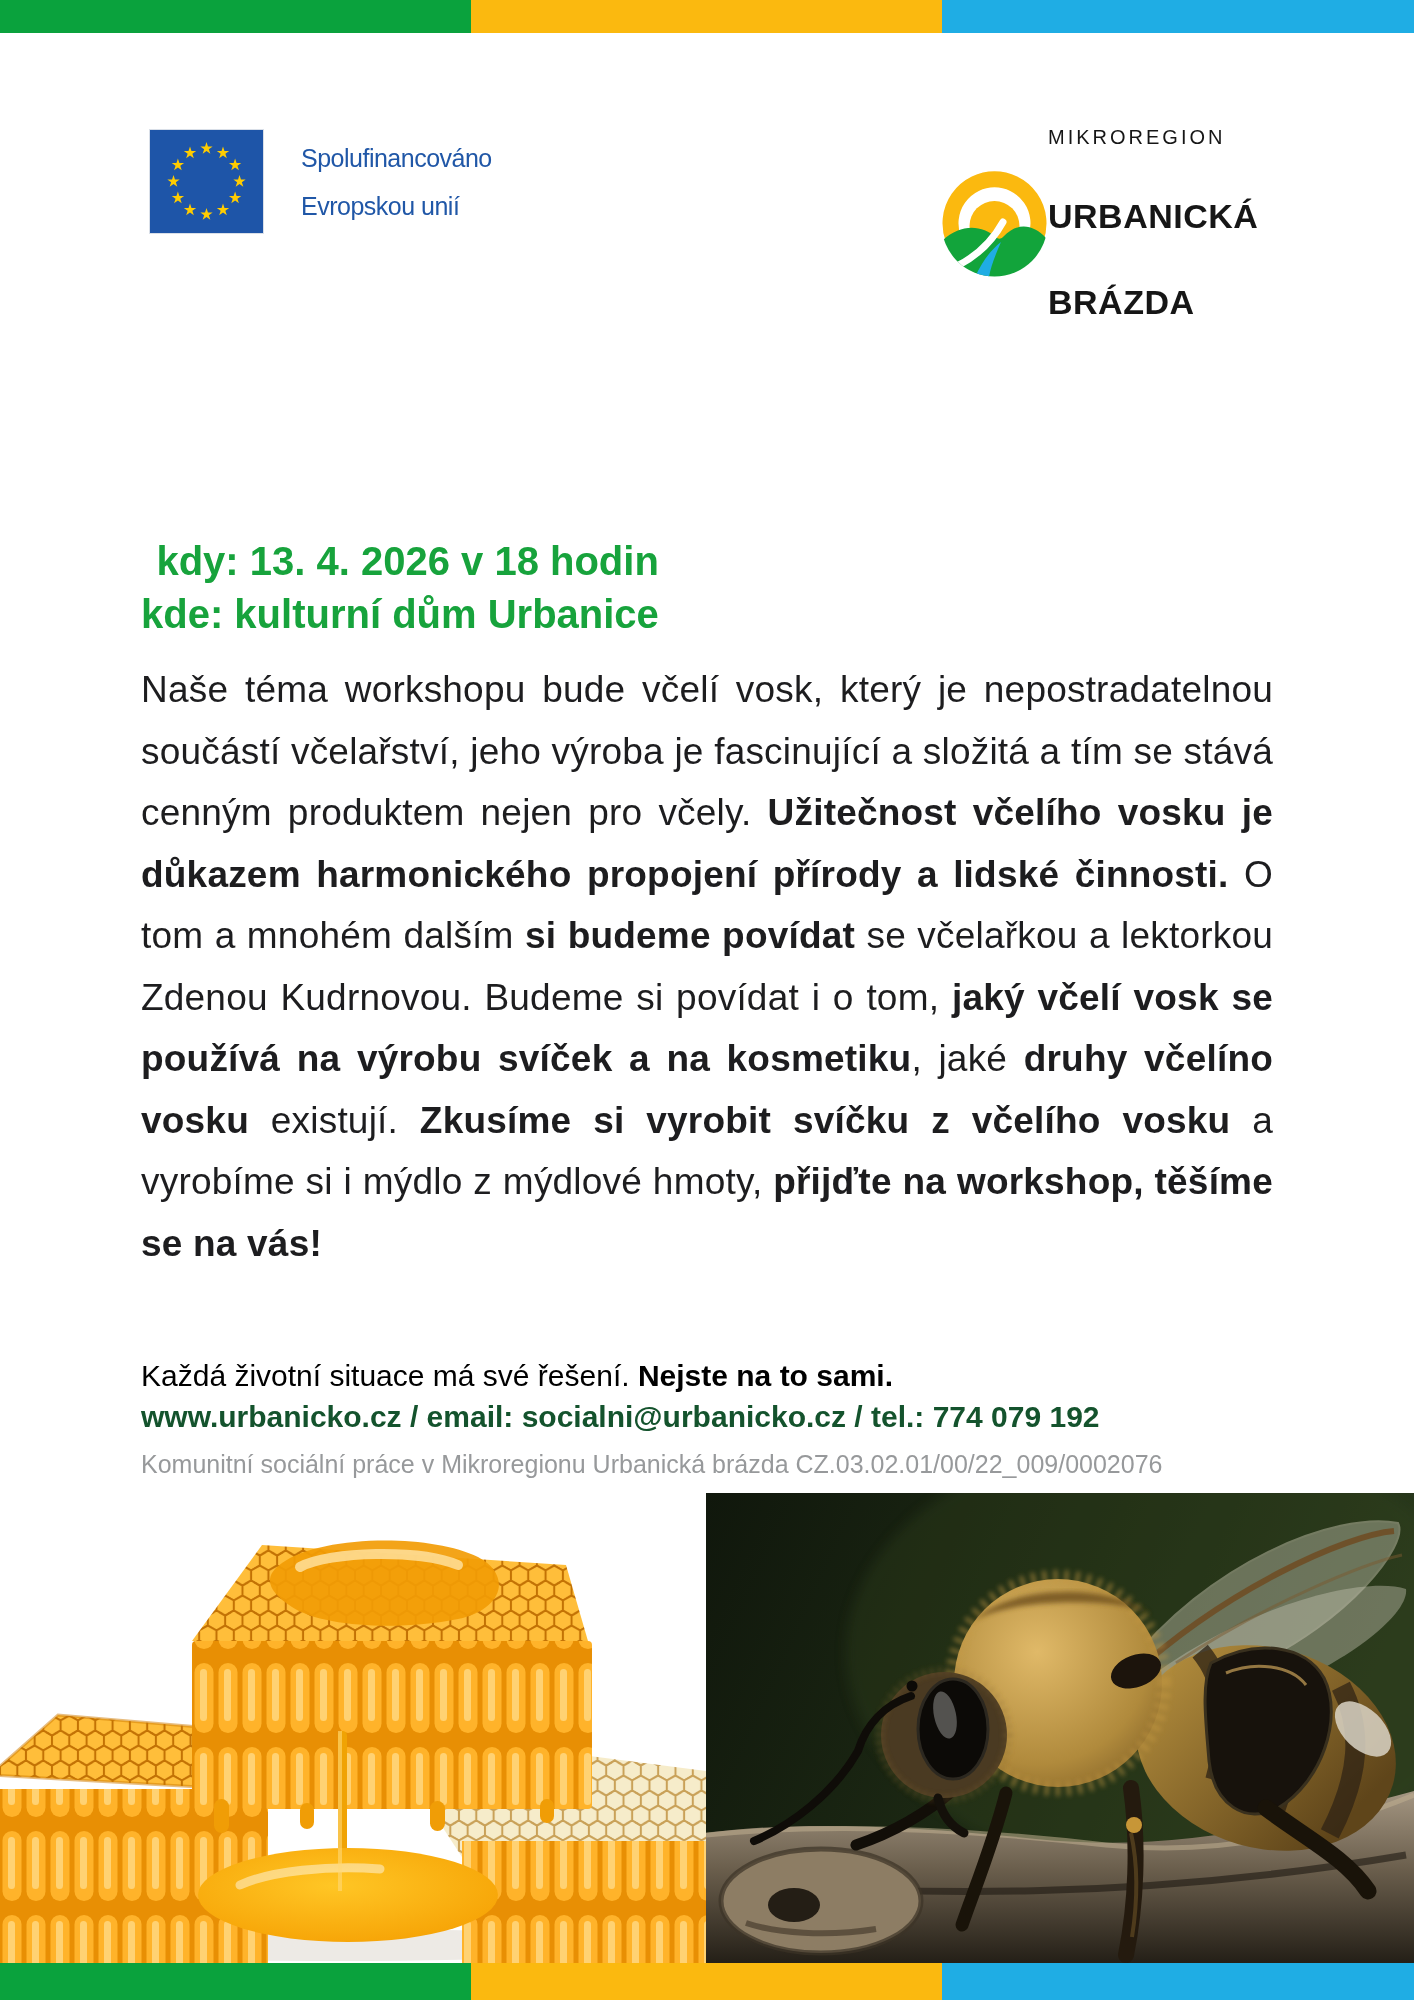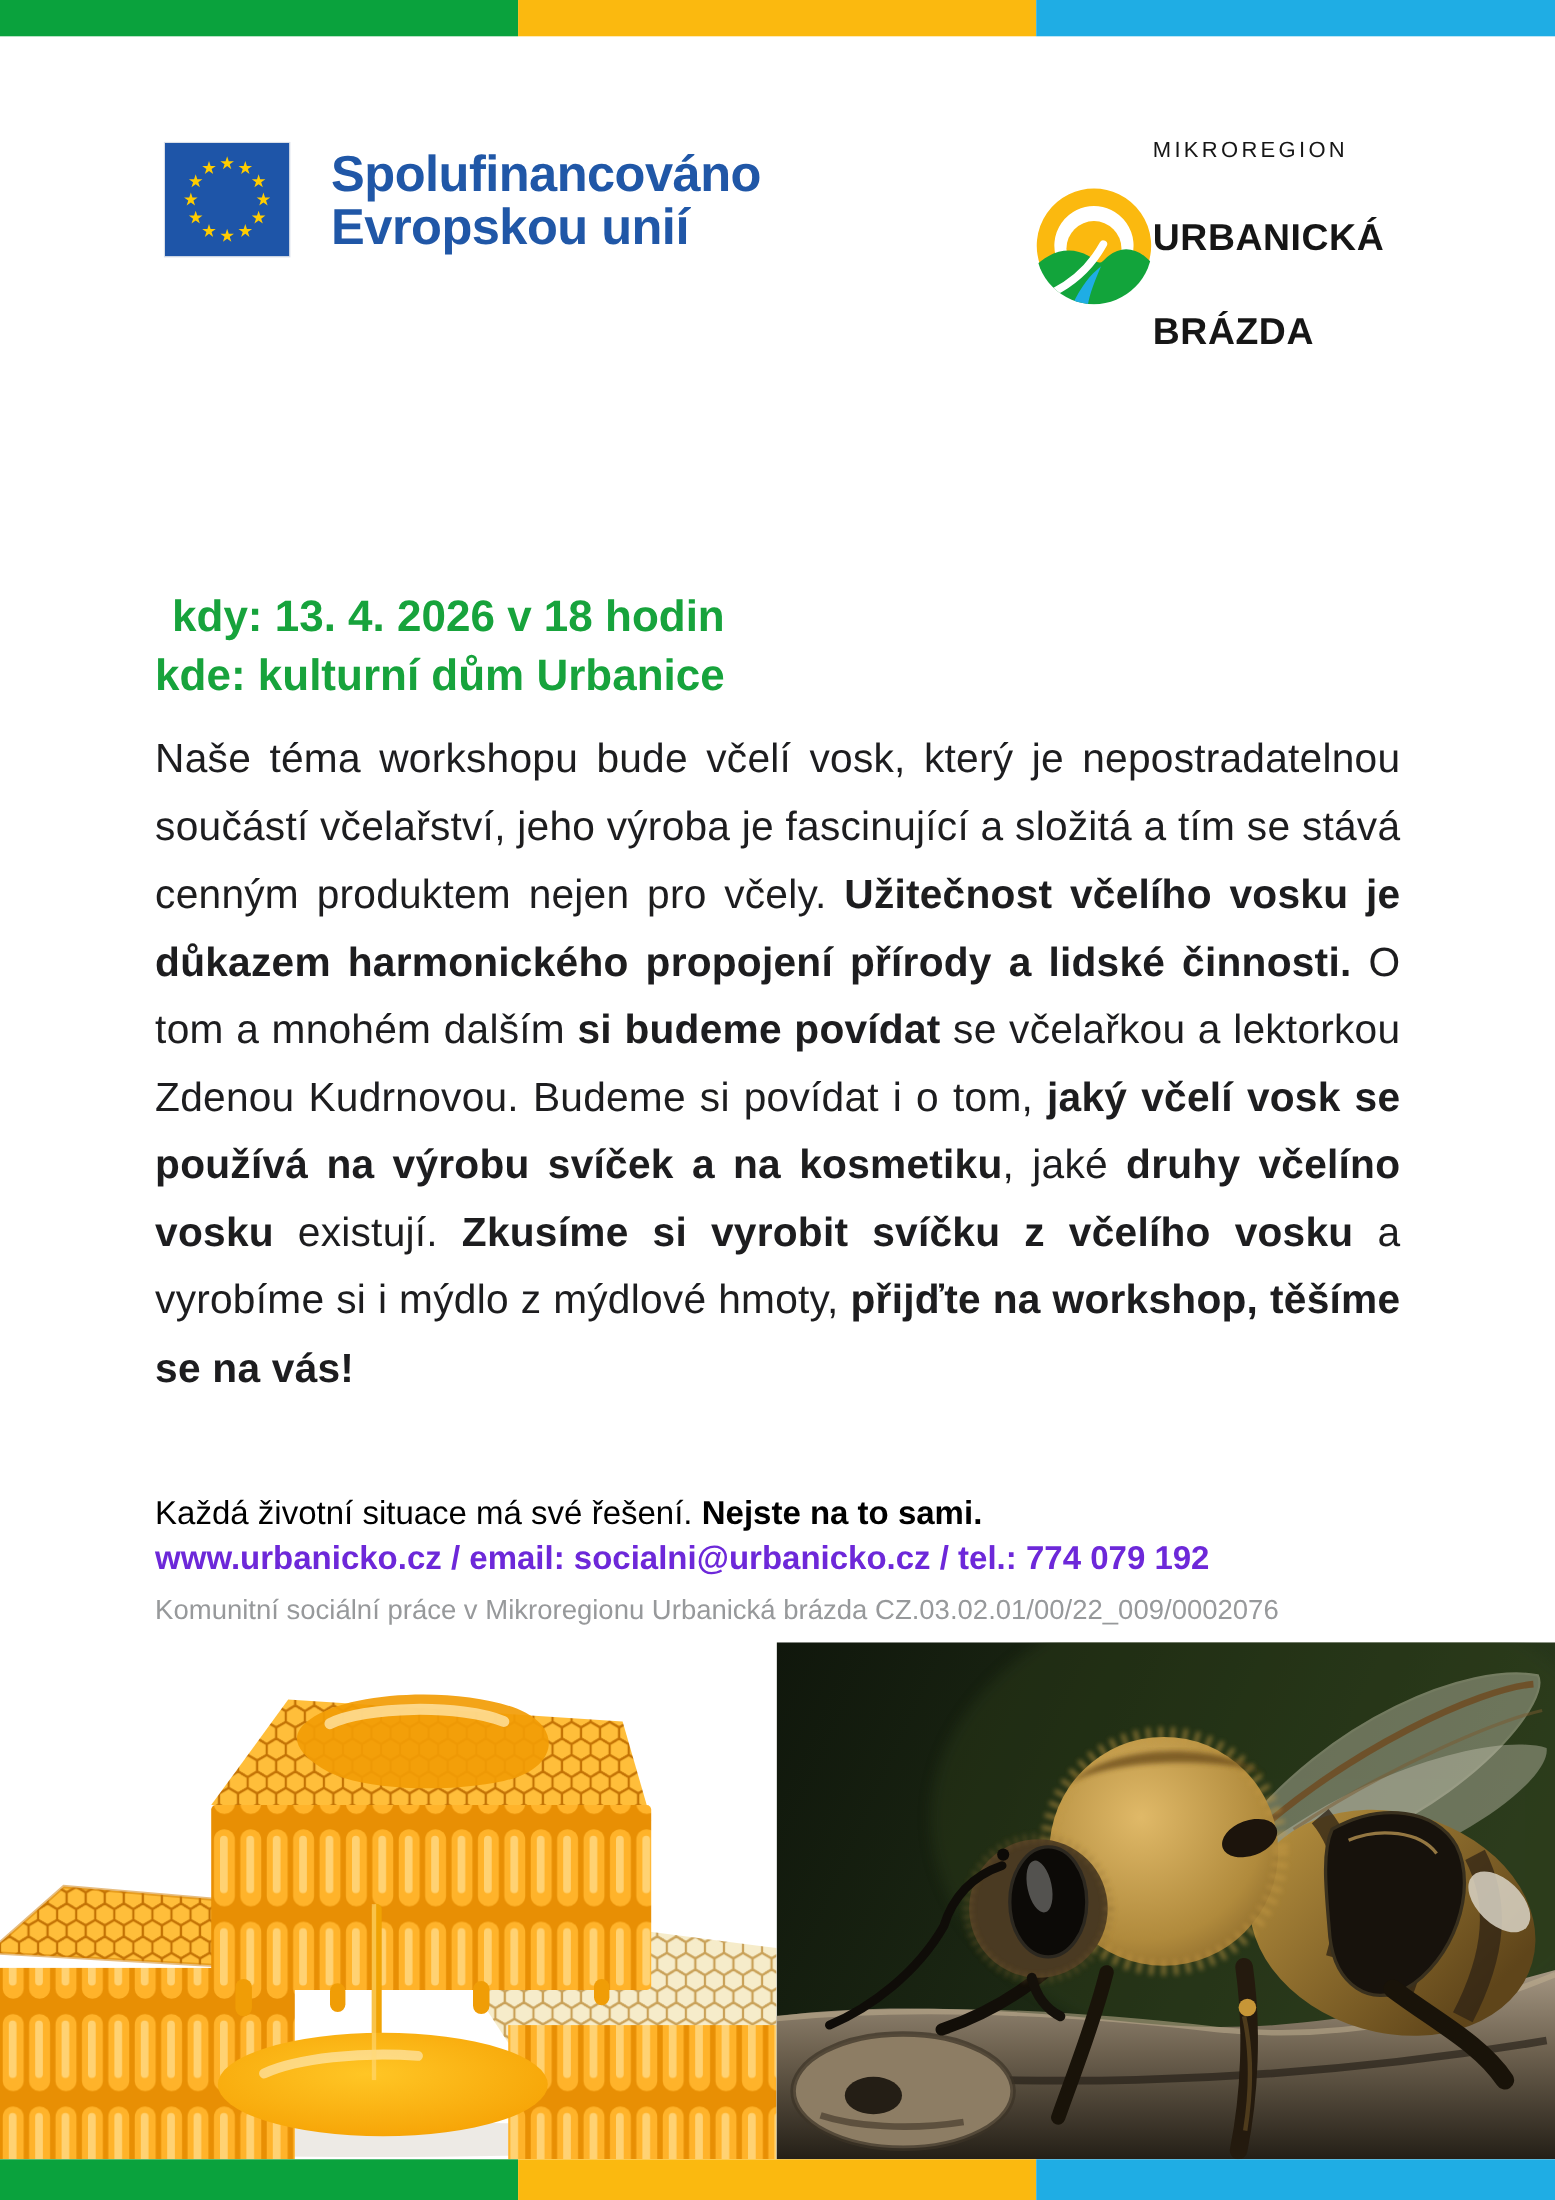--- a/index.html
+++ b/index.html
@@ -10,21 +10,21 @@
   
   .bar{position:absolute;left:0;width:1414px;display:flex;}
   .bar-top{top:0;height:33px;}
   .bar-bottom{top:1963px;height:37px;}
   .bar .seg{height:100%;}
   .seg-a{width:471px;} .seg-b{width:471px;} .seg-c{width:472px;}
 
   
   .eu{position:absolute;left:150px;top:130px;display:flex;align-items:center;gap:38px;}
   .eu-flag{width:113px;height:103px;display:block;box-shadow:0 0 0 1px #d9dfe8;}
-  .eu-text{font-size:46px;font-weight:700;line-height:48px;letter-spacing:-0.5px;}
+  .eu-text{font-size:25px;font-weight:400;line-height:48px;letter-spacing:-0.5px;}
   .mr{position:absolute;left:941px;top:126px;display:flex;align-items:center;}
   .mr-badge{width:107px;height:107px;display:block;}
   .mr-kicker{font-size:20px;font-weight:400;letter-spacing:3px;margin-bottom:3px;}
   .mr-name{font-size:34px;font-weight:700;letter-spacing:0.5px;line-height:38px;margin-top:48px;}
 
   
   .title{position:absolute;left:0;top:256px;width:1414px;margin:0;text-align:center;
     font-size:60px;font-weight:700;line-height:86px;letter-spacing:0.5px;}
 
   
@@ -107,21 +107,21 @@
 
   <div class="event" style="color: rgb(23, 163, 60);">
     <div>kdy: 13. 4. 2026 v 18 hodin</div>
     <div>kde: kulturní dům Urbanice</div>
   </div>
 
   <p class="body-text"><span>Naše téma workshopu bude včelí vosk, který je nepostradatelnou součástí včelařství, jeho výroba je fascinující a složitá a tím se stává cenným produktem nejen pro včely. </span><span class="b"> Užitečnost včelího vosku je důkazem harmonického propojení přírody a lidské činnosti.</span><span> O tom a mnohém dalším </span><span class="b">si budeme povídat</span><span> se včelařkou a lektorkou Zdenou Kudrnovou. Budeme si povídat i o tom, </span><span class="b">jaký včelí vosk se používá na výrobu svíček a na kosmetiku</span><span>, jaké </span><span class="b">druhy včelíno vosku</span><span> existují. </span><span class="b">Zkusíme si vyrobit svíčku z včelího vosku </span><span> a vyrobíme si i mýdlo z mýdlové hmoty, </span><span class="b">přijďte na workshop, těšíme se na vás!</span></p>
 
   <div class="footer">
     <div class="tagline"><span>Každá životní situace má své řešení. </span><span class="b">Nejste na to sami.</span></div>
-    <div class="contact" style="color: #6d28d9;">www.urbanicko.cz / email: socialni@urbanicko.cz / tel.: 774 079 192</div>
+    <div class="contact" style="color: #14532d;">www.urbanicko.cz / email: socialni@urbanicko.cz / tel.: 774 079 192</div>
     <div class="project" style="color: rgb(151, 153, 155);">Komunitní sociální práce v Mikroregionu Urbanická brázda CZ.03.02.01/00/22_009/0002076</div>
   </div>
 
   <div class="photos">
 
     <svg class="photo" width="706" height="470" viewBox="0 0 706 470" role="img">
       <defs>
         <pattern id="hx" width="17.32" height="30" patternUnits="userSpaceOnUse">
           <rect width="17.32" height="30" fill="#ef9b0e"></rect>
           <g fill="#ffbe3a" stroke="#c37204" stroke-width="2">

